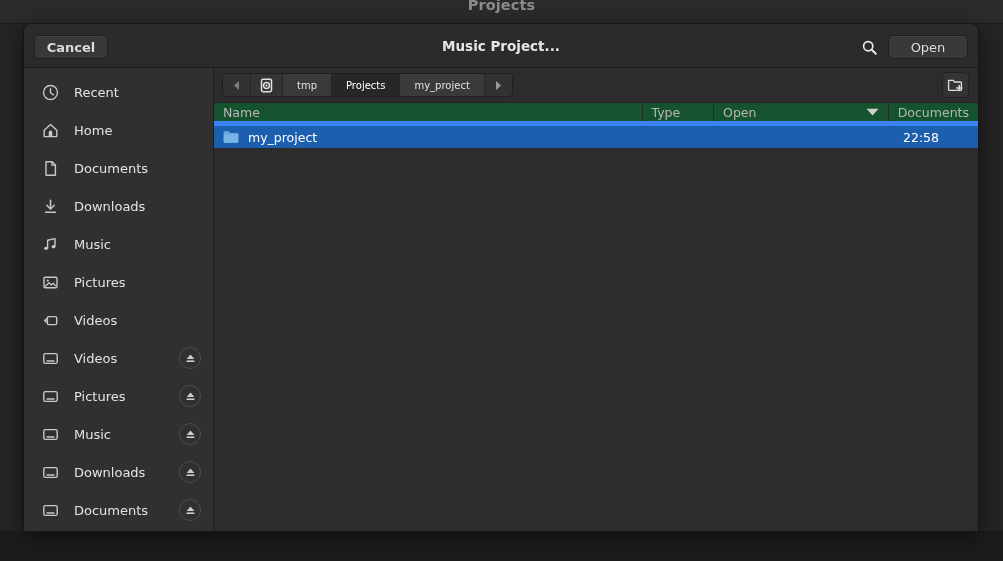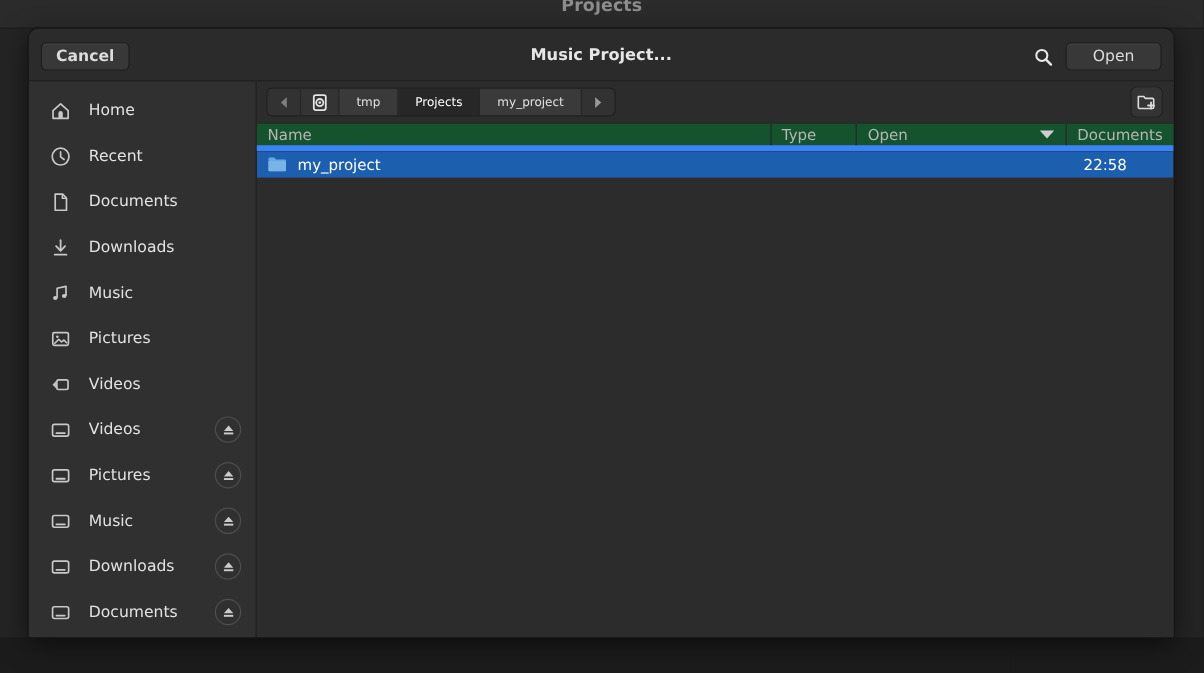--- a/index.html
+++ b/index.html
@@ -321,35 +321,35 @@
       </div>
     </div>
 
     <div class="dlg-body">
 
       <div class="sidebar">
 
         <div class="side-item">
           <span class="ico">
             <svg width="17" height="17" viewBox="0 0 17 17">
+              <circle cx="8.5" cy="8.5" r="7" fill="none" stroke="#c8c8c8" stroke-width="1.4"></circle>
+              <path d="M8.5 4.6 V8.7 L11.4 10.9" fill="none" stroke="#c8c8c8" stroke-width="1.4" stroke-linecap="round" stroke-linejoin="round"></path>
+            </svg>
+          </span>
+          <span class="lbl">Recent</span>
+        </div>
+
+        <div class="side-item">
+          <span class="ico">
+            <svg width="17" height="17" viewBox="0 0 17 17">
               <path d="M2.2 8.2 L8.5 2.6 L14.8 8.2 V14.6 H2.2 Z" fill="none" stroke="#c8c8c8" stroke-width="1.4" stroke-linejoin="round"></path>
               <path d="M6.7 14.6 V10.4 a1.8 1.8 0 0 1 3.6 0 V14.6 Z" fill="#c8c8c8"></path>
             </svg>
           </span>
           <span class="lbl">Home</span>
-        </div>
-
-        <div class="side-item">
-          <span class="ico">
-            <svg width="17" height="17" viewBox="0 0 17 17">
-              <circle cx="8.5" cy="8.5" r="7" fill="none" stroke="#c8c8c8" stroke-width="1.4"></circle>
-              <path d="M8.5 4.6 V8.7 L11.4 10.9" fill="none" stroke="#c8c8c8" stroke-width="1.4" stroke-linecap="round" stroke-linejoin="round"></path>
-            </svg>
-          </span>
-          <span class="lbl">Recent</span>
         </div>
 
         <div class="side-item">
           <span class="ico">
             <svg width="17" height="17" viewBox="0 0 17 17">
               <path d="M4 1.8 H10.2 L13.4 5 V15.2 H4 Z" fill="none" stroke="#c8c8c8" stroke-width="1.4" stroke-linejoin="round"></path>
               <path d="M10 1.9 V5.2 H13.3" fill="none" stroke="#c8c8c8" stroke-width="1.3"></path>
             </svg>
           </span>
           <span class="lbl">Documents</span>

